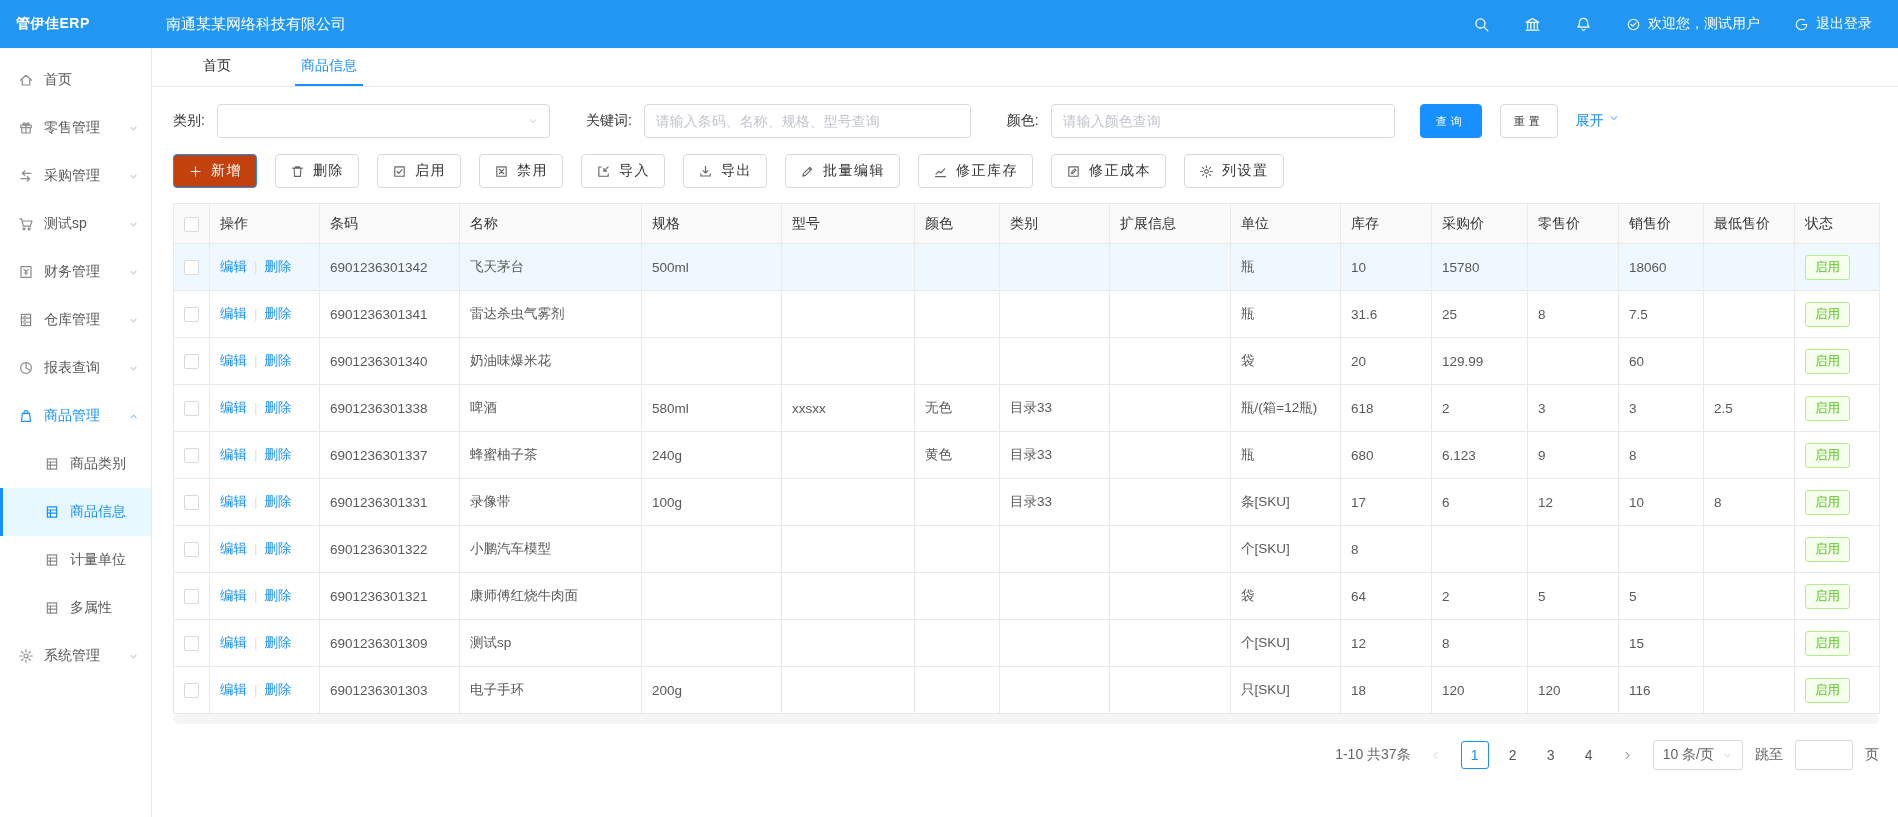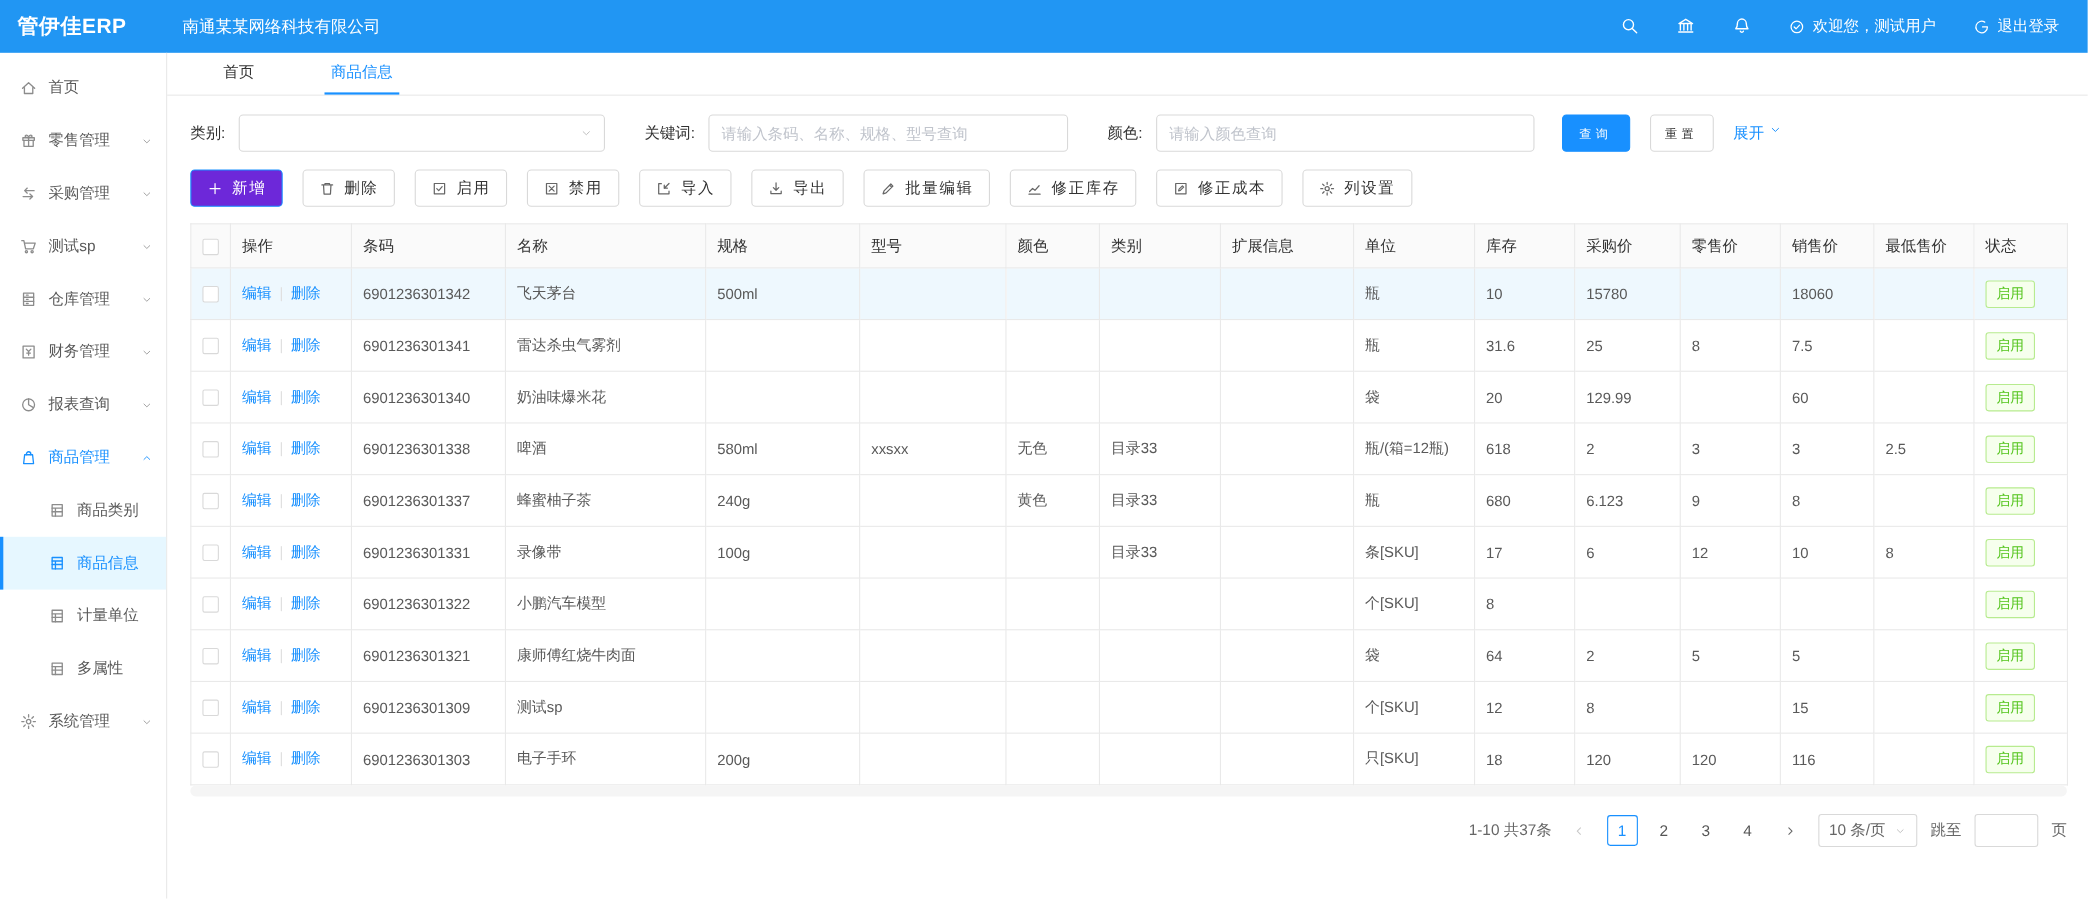--- a/index.html
+++ b/index.html
@@ -2,23 +2,23 @@
 <html><head>
 <meta charset="utf-8">
 <style>
   * { box-sizing: border-box; margin: 0; padding: 0; }
   html,body { width:1898px; height:817px; overflow:hidden; background:#fff;
     font-family:"Liberation Sans","DejaVu Sans",sans-serif; }
   svg { display:block; }
 
   
   .topbar { height:48px; background:#2196f3; display:flex; align-items:center; color:#fff; }
-  .logo { width:152px; padding-left:16px; font-size:19px; font-weight:bold; letter-spacing:.5px; white-space:nowrap; }
+  .logo { width:152px; padding-left:16px; font-size:14px; font-weight:bold; letter-spacing:.5px; white-space:nowrap; }
   .company { font-size:15px; margin-left:14px; }
-  .topbar-right { margin-left:auto; display:flex; align-items:flex-start; gap:34px; padding-right:26px; font-size:14px; }
+  .topbar-right { margin-left:auto; display:flex; align-items:flex-end; gap:34px; padding-right:26px; font-size:14px; }
   .tb-icon { width:17px; height:17px; cursor:pointer; }
   .tb-icon svg { width:17px; height:17px; }
   .tb-group { display:flex; align-items:center; gap:7px; cursor:pointer; white-space:nowrap; }
   .tb-group .tb-icon { width:15px; height:15px; }
   .tb-group .tb-icon svg { width:15px; height:15px; }
 
   
   .layout { display:flex; height:769px; }
   .sidebar { width:152px; border-right:1px solid #e8e8e8; padding-top:8px; flex:none; }
   .menu-item { height:48px; display:flex; align-items:center; padding:0 12px 0 18px;
@@ -58,21 +58,21 @@
   .expand-link { color:#1890ff; margin-left:18px; display:flex; align-items:flex-start; gap:4px; cursor:pointer; }
   .expand-link svg { width:12px; height:12px; }
 
   
   .toolbar { display:flex; gap:18px; margin-bottom:15px; }
   .tbtn { height:34px; border:1px solid #d9d9d9; border-radius:4px; background:#fff; cursor:pointer;
     display:inline-flex; align-items:center; gap:8px; padding:0 14px; font-size:14px; color:#333;
     letter-spacing:1.5px; font-family:inherit; }
   .tbtn .bicon { width:15px; height:15px; color:#666; }
   .tbtn .bicon svg { width:15px; height:15px; }
-  .tbtn.primary { background:#6d28d9; border-color:#1890ff; color:#fff; }
+  .tbtn.primary { background:#c2410c; border-color:#1890ff; color:#fff; }
   .tbtn.primary .bicon { color:#fff; }
 
   
   table { width:1706px; table-layout:fixed; border-collapse:collapse; font-size:13.5px; color:#595959; }
   th, td { border:1px solid #e9e9e9; padding:0 10px; text-align:left; white-space:nowrap; overflow:hidden; }
   thead th { background:#fafafa; height:40px; color:#333; font-weight:normal; font-size:14px; }
   tbody td { height:47px; background:#fff; }
   tr.hl td { background:#eef8fe; }
   .cb { display:inline-block; width:15px; height:15px; border:1px solid #d9d9d9; border-radius:2px;
     background:#fff; vertical-align:middle; cursor:pointer; }
@@ -190,39 +190,39 @@
         <span>测试sp</span>
         <span class="chev">
           <svg viewBox="0 0 16 16">
             <path fill="none" stroke="currentColor" stroke-width="1.2" stroke-linecap="round" stroke-linejoin="round" d="M4.2 6.3 8 10l3.8-3.7"></path>
           </svg>
         </span>
       </div>
       <div class="menu-item">
         <span class="mi-icon">
           <svg viewBox="0 0 16 16">
+            <rect fill="none" stroke="currentColor" stroke-width="1.2" stroke-linecap="round" stroke-linejoin="round" x="3" y="2.6" width="10" height="10.8"></rect>
+            <path fill="none" stroke="currentColor" stroke-width="1.2" stroke-linecap="round" stroke-linejoin="round" d="M5.9 5.4 8 7.5l2.1-2.1M8 7.5v3.4M6.3 9h3.4"></path>
+          </svg>
+        </span>
+        <span>财务管理</span>
+        <span class="chev">
+          <svg viewBox="0 0 16 16">
+            <path fill="none" stroke="currentColor" stroke-width="1.2" stroke-linecap="round" stroke-linejoin="round" d="M4.2 6.3 8 10l3.8-3.7"></path>
+          </svg>
+        </span>
+      </div>
+      <div class="menu-item">
+        <span class="mi-icon">
+          <svg viewBox="0 0 16 16">
             <rect fill="none" stroke="currentColor" stroke-width="1.2" stroke-linecap="round" stroke-linejoin="round" x="3.4" y="2.4" width="9.2" height="11.2"></rect>
             <path fill="none" stroke="currentColor" stroke-width="1.2" stroke-linecap="round" stroke-linejoin="round" d="M3.4 6.2h9.2M3.4 10h9.2M6 4.3h1.6M6 8.1h1.6M6 11.9h1.6"></path>
           </svg>
         </span>
         <span>仓库管理</span>
-        <span class="chev">
-          <svg viewBox="0 0 16 16">
-            <path fill="none" stroke="currentColor" stroke-width="1.2" stroke-linecap="round" stroke-linejoin="round" d="M4.2 6.3 8 10l3.8-3.7"></path>
-          </svg>
-        </span>
-      </div>
-      <div class="menu-item">
-        <span class="mi-icon">
-          <svg viewBox="0 0 16 16">
-            <rect fill="none" stroke="currentColor" stroke-width="1.2" stroke-linecap="round" stroke-linejoin="round" x="3" y="2.6" width="10" height="10.8"></rect>
-            <path fill="none" stroke="currentColor" stroke-width="1.2" stroke-linecap="round" stroke-linejoin="round" d="M5.9 5.4 8 7.5l2.1-2.1M8 7.5v3.4M6.3 9h3.4"></path>
-          </svg>
-        </span>
-        <span>财务管理</span>
         <span class="chev">
           <svg viewBox="0 0 16 16">
             <path fill="none" stroke="currentColor" stroke-width="1.2" stroke-linecap="round" stroke-linejoin="round" d="M4.2 6.3 8 10l3.8-3.7"></path>
           </svg>
         </span>
       </div>
       <div class="menu-item">
         <span class="mi-icon">
           <svg viewBox="0 0 16 16">
             <circle fill="none" stroke="currentColor" stroke-width="1.2" stroke-linecap="round" stroke-linejoin="round" cx="8" cy="8" r="5.4"></circle>

